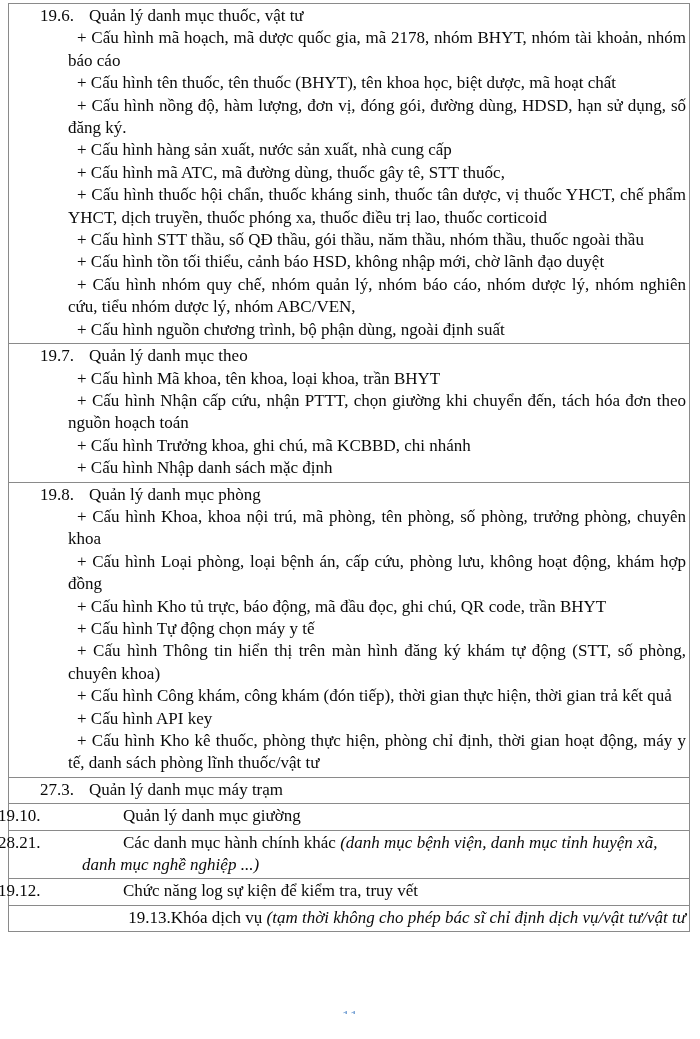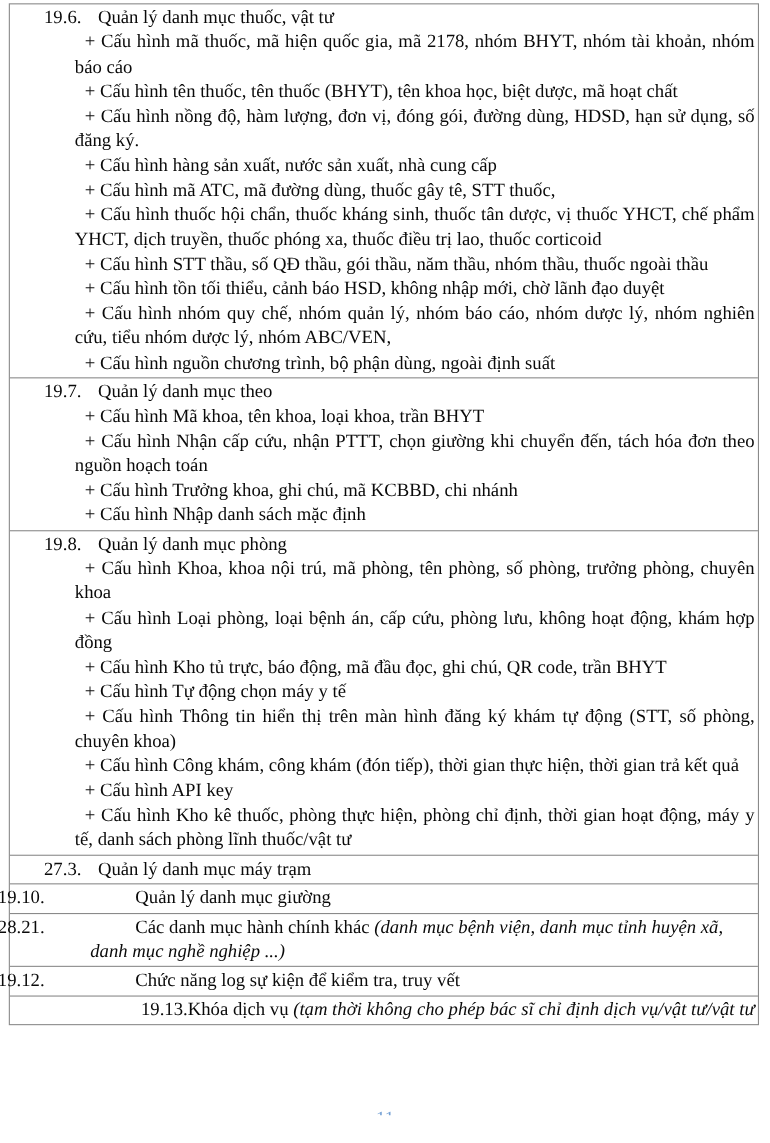--- a/index.html
+++ b/index.html
@@ -48,21 +48,21 @@
 </style>
 </head>
 <body>
 
 <div class="page">
 
   <div class="doc-table">
 
     <div class="row">
       <p class="head"><span class="num">19.6.</span><span>Quản lý danh mục thuốc, vật tư</span></p>
-      <p class="item">+ Cấu hình mã thuốc, mã hiện quốc gia, mã 2178, nhóm BHYT, nhóm tài khoản, nhóm báo cáo</p>
+      <p class="item">+ Cấu hình mã hoạch, mã dược quốc gia, mã 2178, nhóm BHYT, nhóm tài khoản, nhóm báo cáo</p>
       <p class="item">+ Cấu hình tên thuốc, tên thuốc (BHYT), tên khoa học, biệt dược, mã hoạt chất</p>
       <p class="item">+ Cấu hình nồng độ, hàm lượng, đơn vị, đóng gói, đường dùng, HDSD, hạn sử dụng, số đăng ký.</p>
       <p class="item">+ Cấu hình hàng sản xuất, nước sản xuất, nhà cung cấp</p>
       <p class="item">+ Cấu hình mã ATC, mã đường dùng, thuốc gây tê, STT thuốc,</p>
       <p class="item">+ Cấu hình thuốc hội chẩn, thuốc kháng sinh, thuốc tân dược, vị thuốc YHCT, chế phẩm YHCT, dịch truyền, thuốc phóng xa, thuốc điều trị lao, thuốc corticoid</p>
       <p class="item">+ Cấu hình STT thầu, số QĐ thầu, gói thầu, năm thầu, nhóm thầu, thuốc ngoài thầu</p>
       <p class="item">+ Cấu hình tồn tối thiểu, cảnh báo HSD, không nhập mới, chờ lãnh đạo duyệt</p>
       <p class="item">+ Cấu hình nhóm quy chế, nhóm quản lý, nhóm báo cáo, nhóm dược lý, nhóm nghiên cứu, tiểu nhóm dược lý, nhóm ABC/VEN,</p>
       <p class="item">+ Cấu hình nguồn chương trình, bộ phận dùng, ngoài định suất</p>
     </div>

